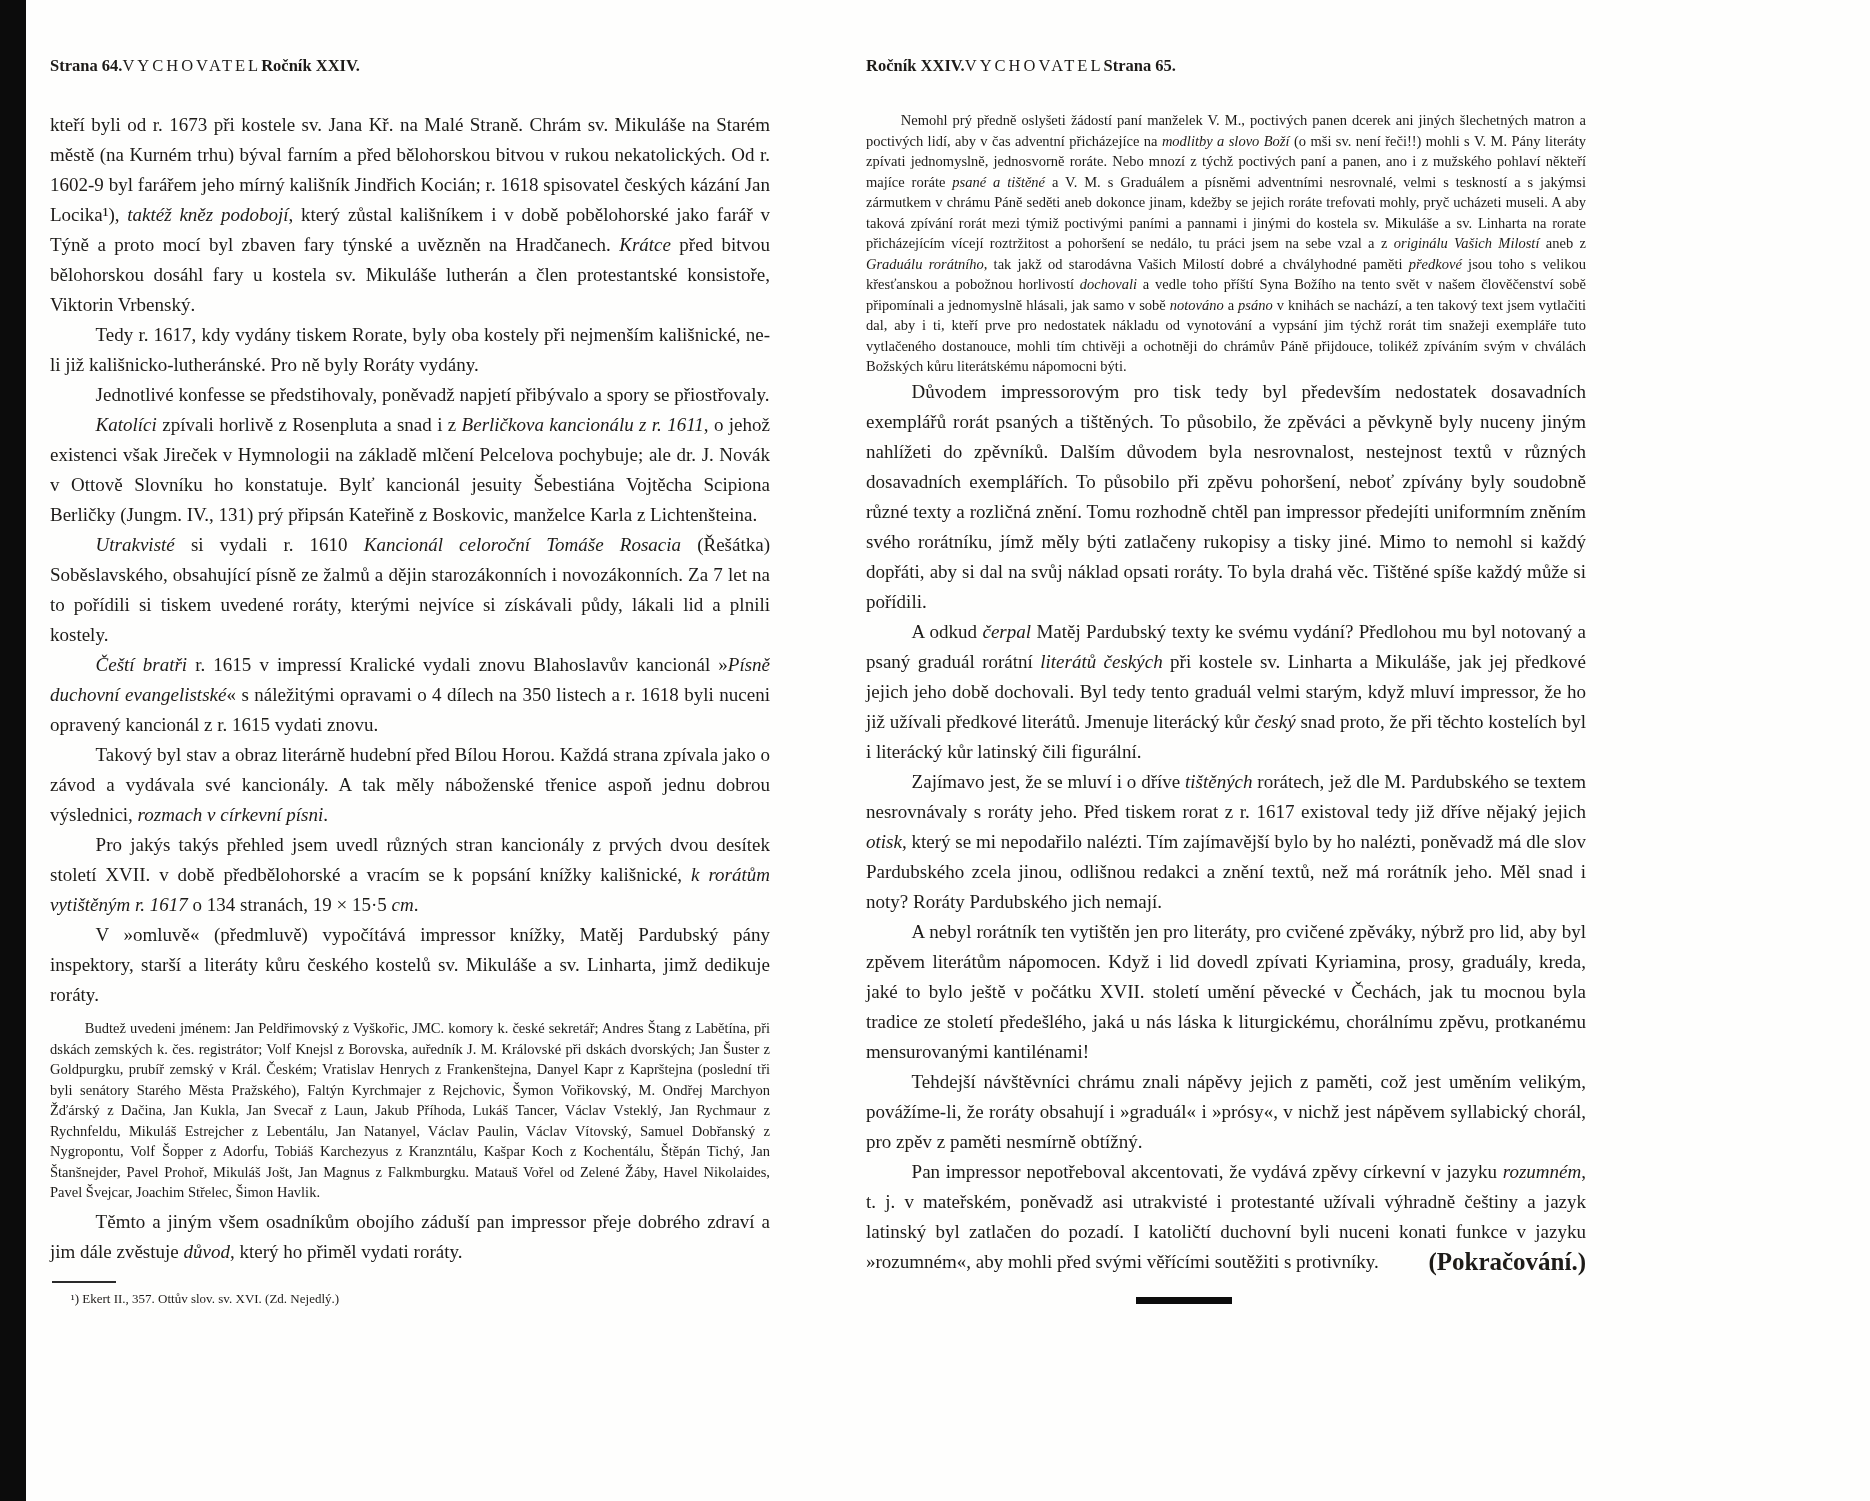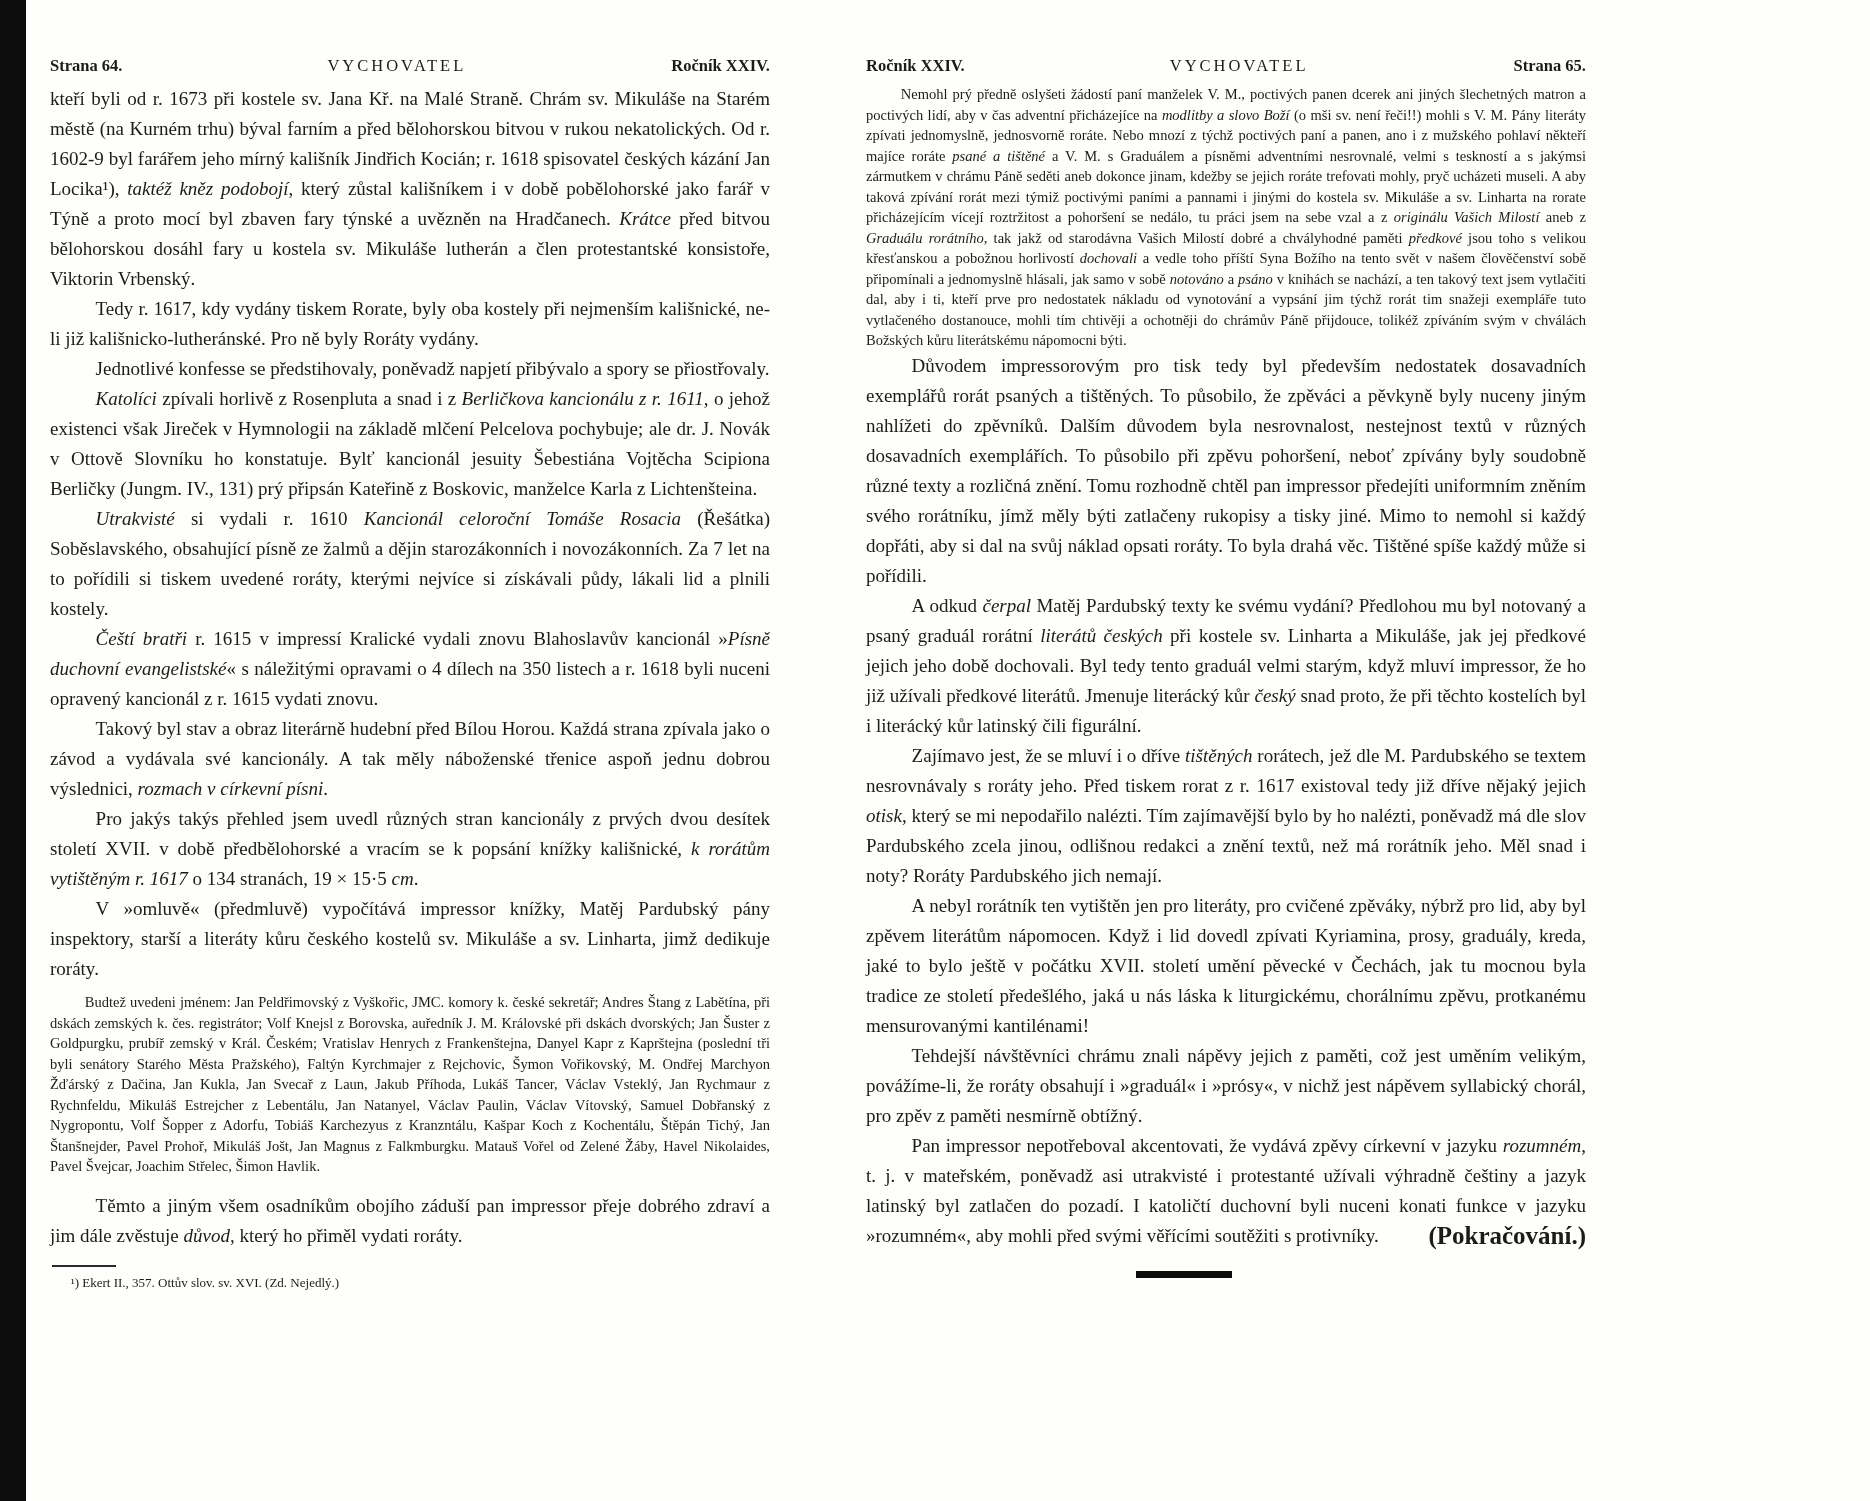--- a/index.html
+++ b/index.html
@@ -19,30 +19,30 @@
   .spread {
     position:absolute; left:26px; top:0;
     width:1844px; height:1501px;
     background:#fefefd;
     display:flex;
     padding:56px 0 0 24px;
   }
   .page { width:720px; flex:0 0 auto; }
   .page.right { margin-left:96px; }
   .page-header {
-    display:flex; justify-content:space-between; align-items:baseline;
-    font-size:16.5px; margin-bottom:8px;
+    display:flex; align-items:baseline;
+    font-size:16.5px; margin-bottom:34px;
   }
   .page-header .side { font-weight:bold; }
   .page-header .center { letter-spacing:3px; font-weight:normal; }
   .page-body { font-size:19px; line-height:30px; text-align:justify; }
   .page-body p { text-indent:2.4em; }
   .page-body p.noindent { text-indent:0; }
   .page-body p.small { font-size:14.5px; line-height:20.5px; }
-  .page-body p.namelist { margin-top:8px; margin-bottom:14px; }
+  .page-body p.namelist { margin-top:8px; margin-bottom:4px; }
   .footnote-rule {
     width:64px; border:0; border-top:2px solid #2a2a2a;
     margin:14px 0 6px 2px;
   }
   .footnote { font-size:13px; line-height:20px; text-indent:1.6em; }
   .continuation { text-align:right; font-size:25px; line-height:30px; margin-top:-30px; font-weight:bold; }
   .end-bar { width:96px; height:7px; background:#0c0c0c; margin:20px 0 0 270px; }
 </style>
 </head>
 <body>

